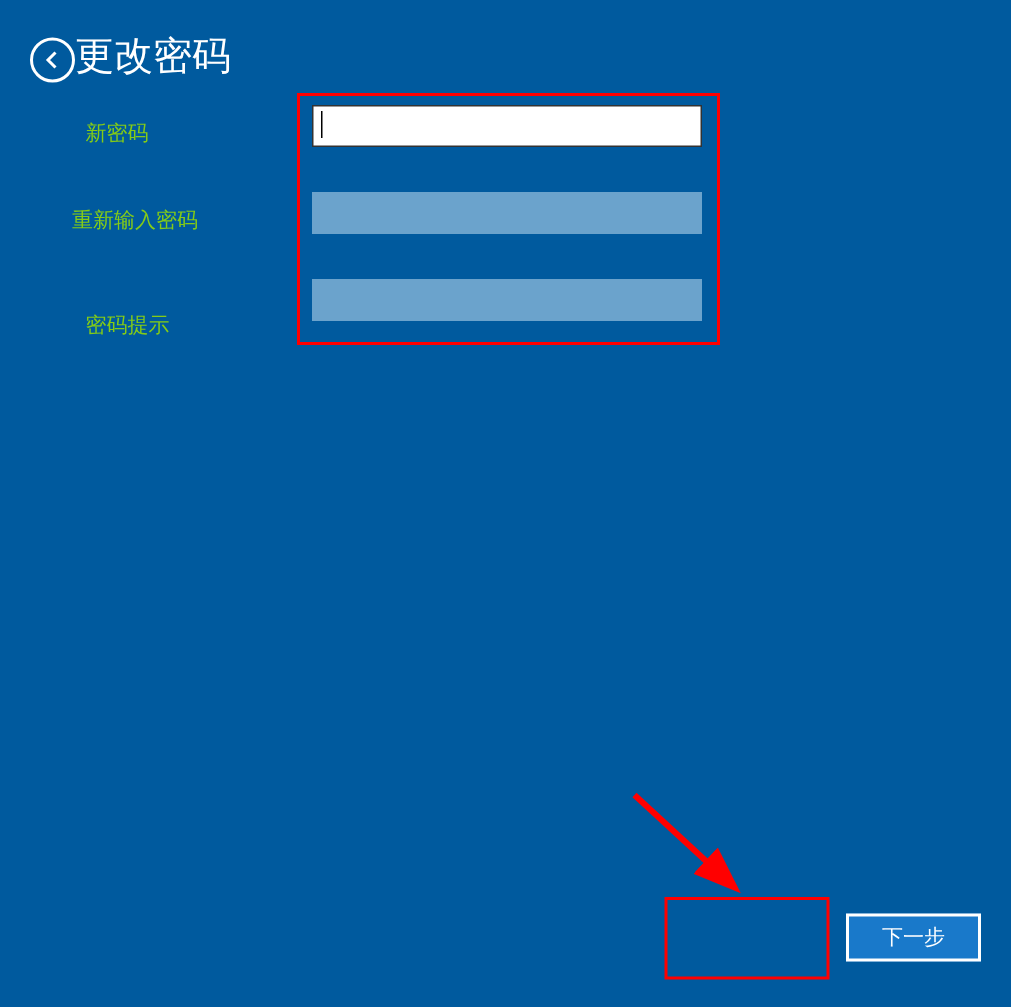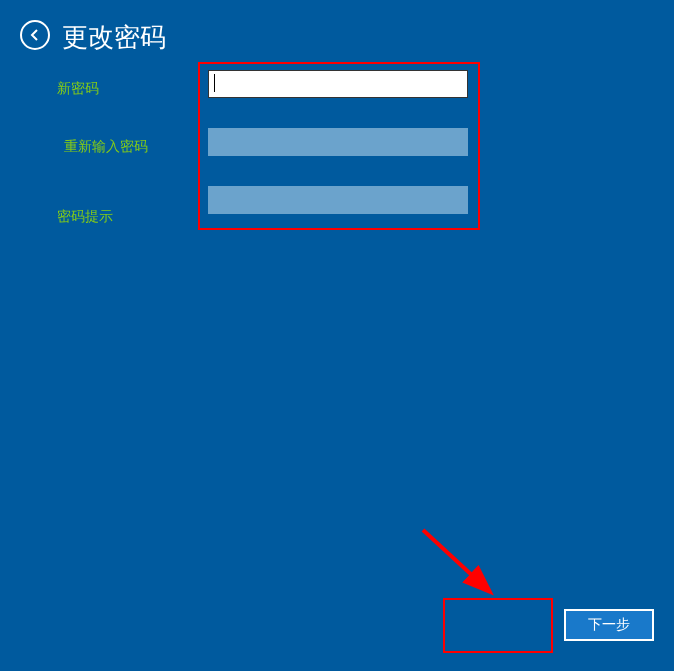--- a/index.html
+++ b/index.html
@@ -11,23 +11,22 @@
       width: 674px;
       height: 671px;
       background: #005a9e;
       font-family: "Microsoft YaHei", "Segoe UI", sans-serif;
       color: #ffffff;
       position: relative;
       overflow: hidden;
     }
     .header {
       display: flex;
-      align-items: flex-start;
+      align-items: flex-end;
       padding: 20px 20px 10px 20px;
-      gap: 12px;
     }
     .back-btn {
       width: 30px;
       height: 30px;
       border: 2px solid #ffffff;
       border-radius: 50%;
       display: flex;
       align-items: center;
       justify-content: center;
       cursor: pointer;
@@ -50,21 +49,21 @@
       height: 168px;
       border: 2px solid #ff0000;
       padding: 6px 8px;
     }
     .label {
       position: absolute;
       color: #84cc16;
       font-size: 14px;
     }
     .label-1 { left: 57px; top: 80px; }
-    .label-2 { left: 64px; top: 138px; }
+    .label-2 { left: 48px; top: 138px; }
     .label-3 { left: 57px; top: 208px; }
     .input-active {
       width: 260px;
       height: 28px;
       background: #ffffff;
       border: 1px solid #333;
       padding: 0 6px;
       font-size: 14px;
       color: #000;
       outline: none;

